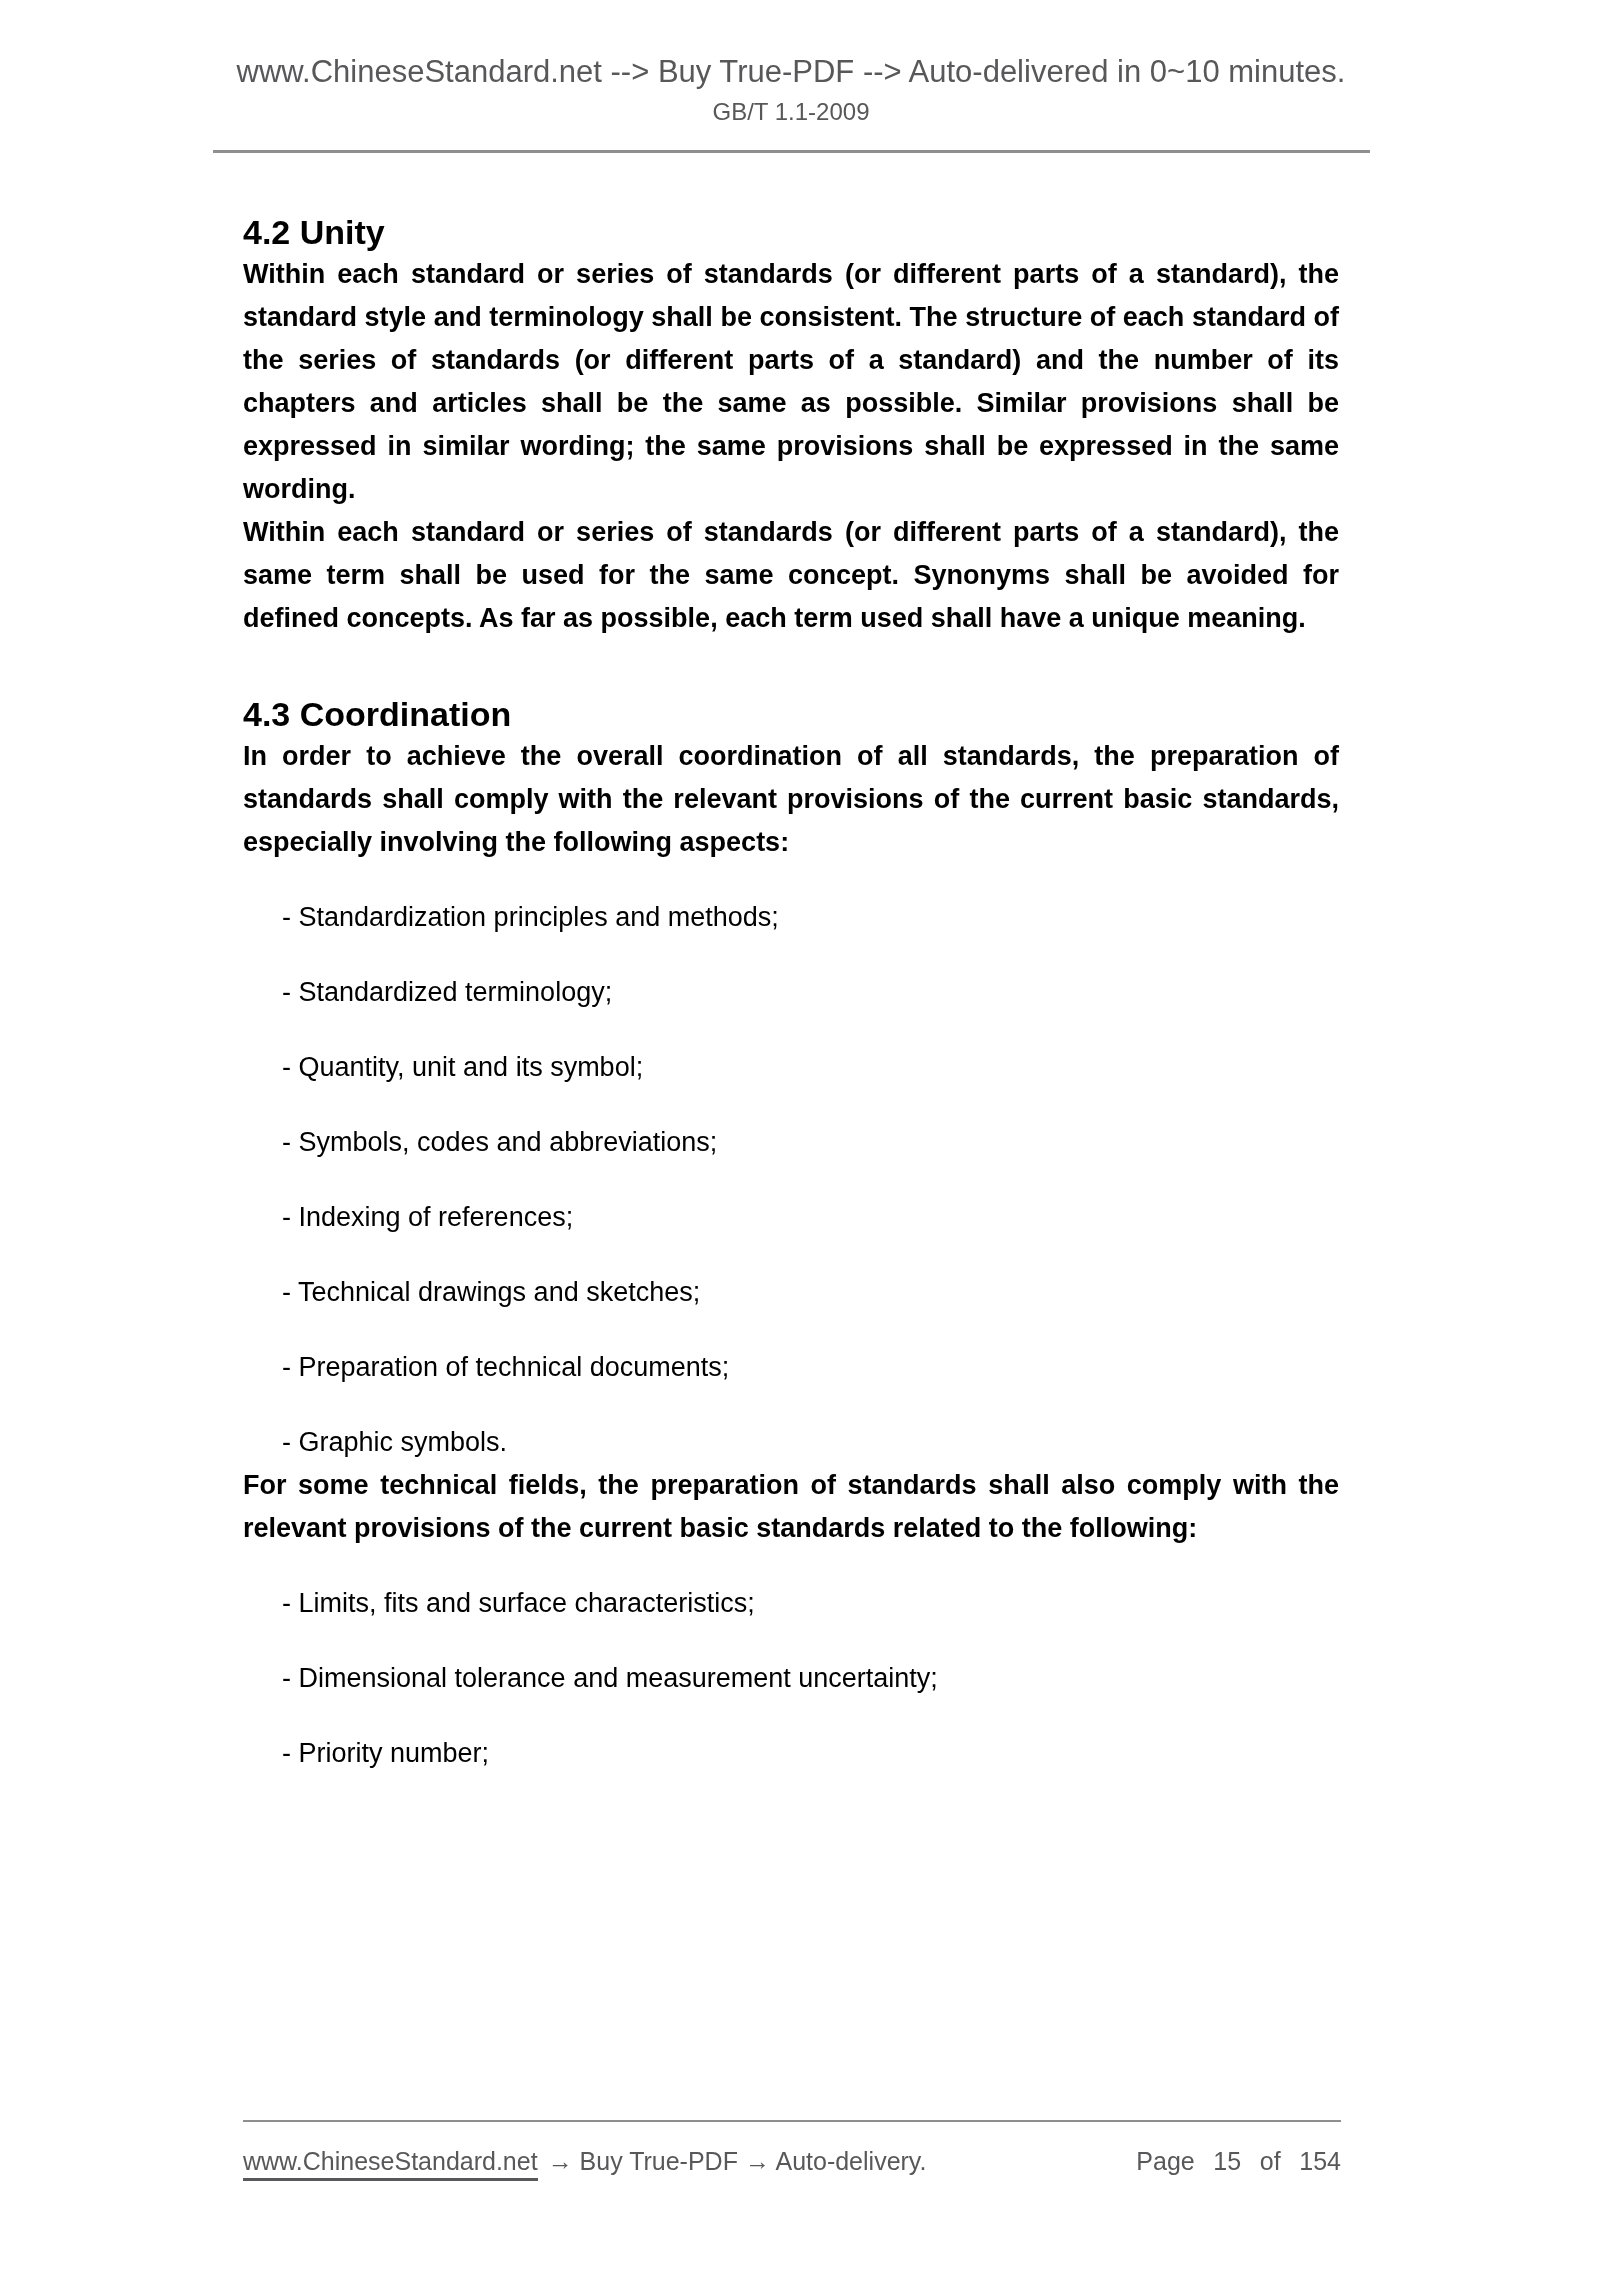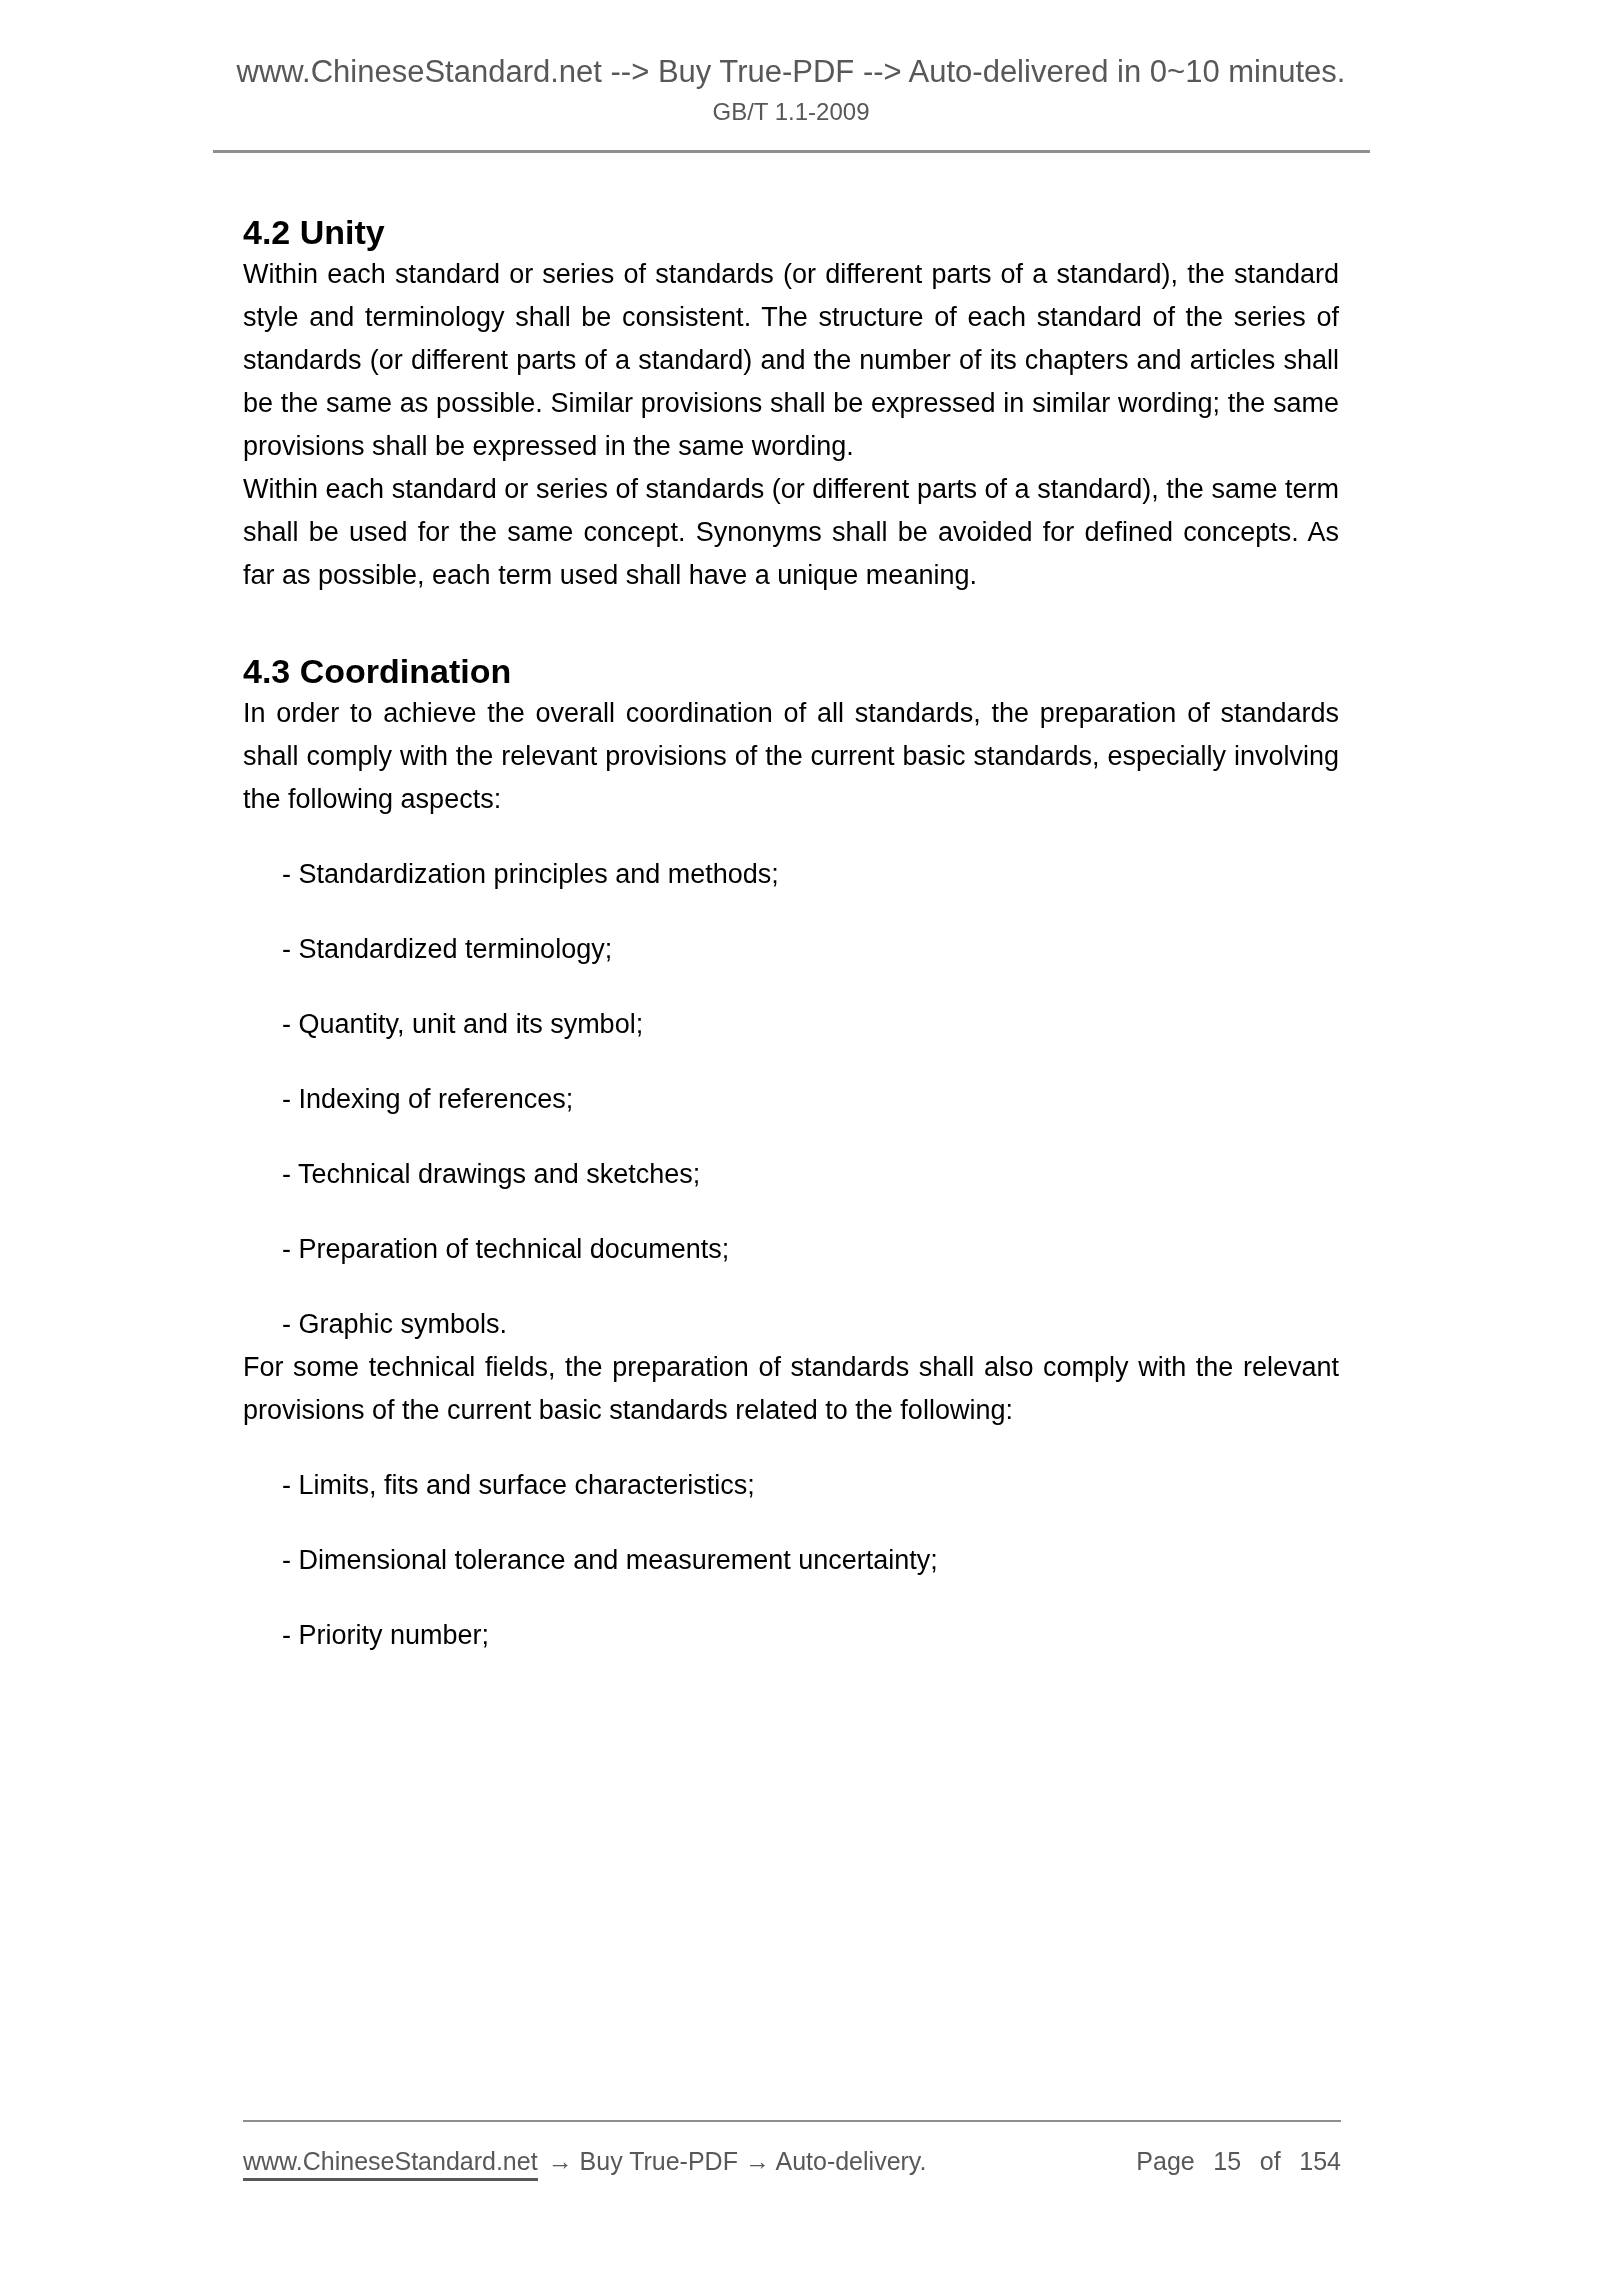--- a/index.html
+++ b/index.html
@@ -46,20 +46,21 @@
     line-height: 42px;
     font-weight: bold;
     color: #000000;
     margin: 0;
   }
   .h-42 { margin-top: 58px; }
   .h-43 { margin-top: 53px; }
   p.body {
     margin: 0;
     text-align: justify;
+    font-weight: bold;
   }
   .p1 { margin-top: 52px; }
   .p2 { margin-top: 35px; }
   .p3 { margin-top: 60px; }
   .p4 { margin-top: 32px; }
   p.item {
     margin: 32px 0 0 39px;
     text-align: left;
   }
   .footer {
@@ -111,20 +112,21 @@
     <p class="body p1">Within each standard or series of standards (or different parts of a standard), the standard style and terminology shall be consistent. The structure of each standard of the series of standards (or different parts of a standard) and the number of its chapters and articles shall be the same as possible. Similar provisions shall be expressed in similar wording; the same provisions shall be expressed in the same wording.</p>
     <p class="body p2">Within each standard or series of standards (or different parts of a standard), the same term shall be used for the same concept. Synonyms shall be avoided for defined concepts. As far as possible, each term used shall have a unique meaning.</p>
 
     <div class="heading h-43">4.3 Coordination</div>
 
     <p class="body p3">In order to achieve the overall coordination of all standards, the preparation of standards shall comply with the relevant provisions of the current basic standards, especially involving the following aspects:</p>
 
     <p class="item">- Standardization principles and methods;</p>
     <p class="item">- Standardized terminology;</p>
     <p class="item">- Quantity, unit and its symbol;</p>
+    <p class="item">- Symbols, codes and abbreviations;</p>
     <p class="item">- Indexing of references;</p>
     <p class="item">- Technical drawings and sketches;</p>
     <p class="item">- Preparation of technical documents;</p>
     <p class="item">- Graphic symbols.</p>
 
     <p class="body p4">For some technical fields, the preparation of standards shall also comply with the relevant provisions of the current basic standards related to the following:</p>
 
     <p class="item">- Limits, fits and surface characteristics;</p>
     <p class="item">- Dimensional tolerance and measurement uncertainty;</p>
     <p class="item">- Priority number;</p>

